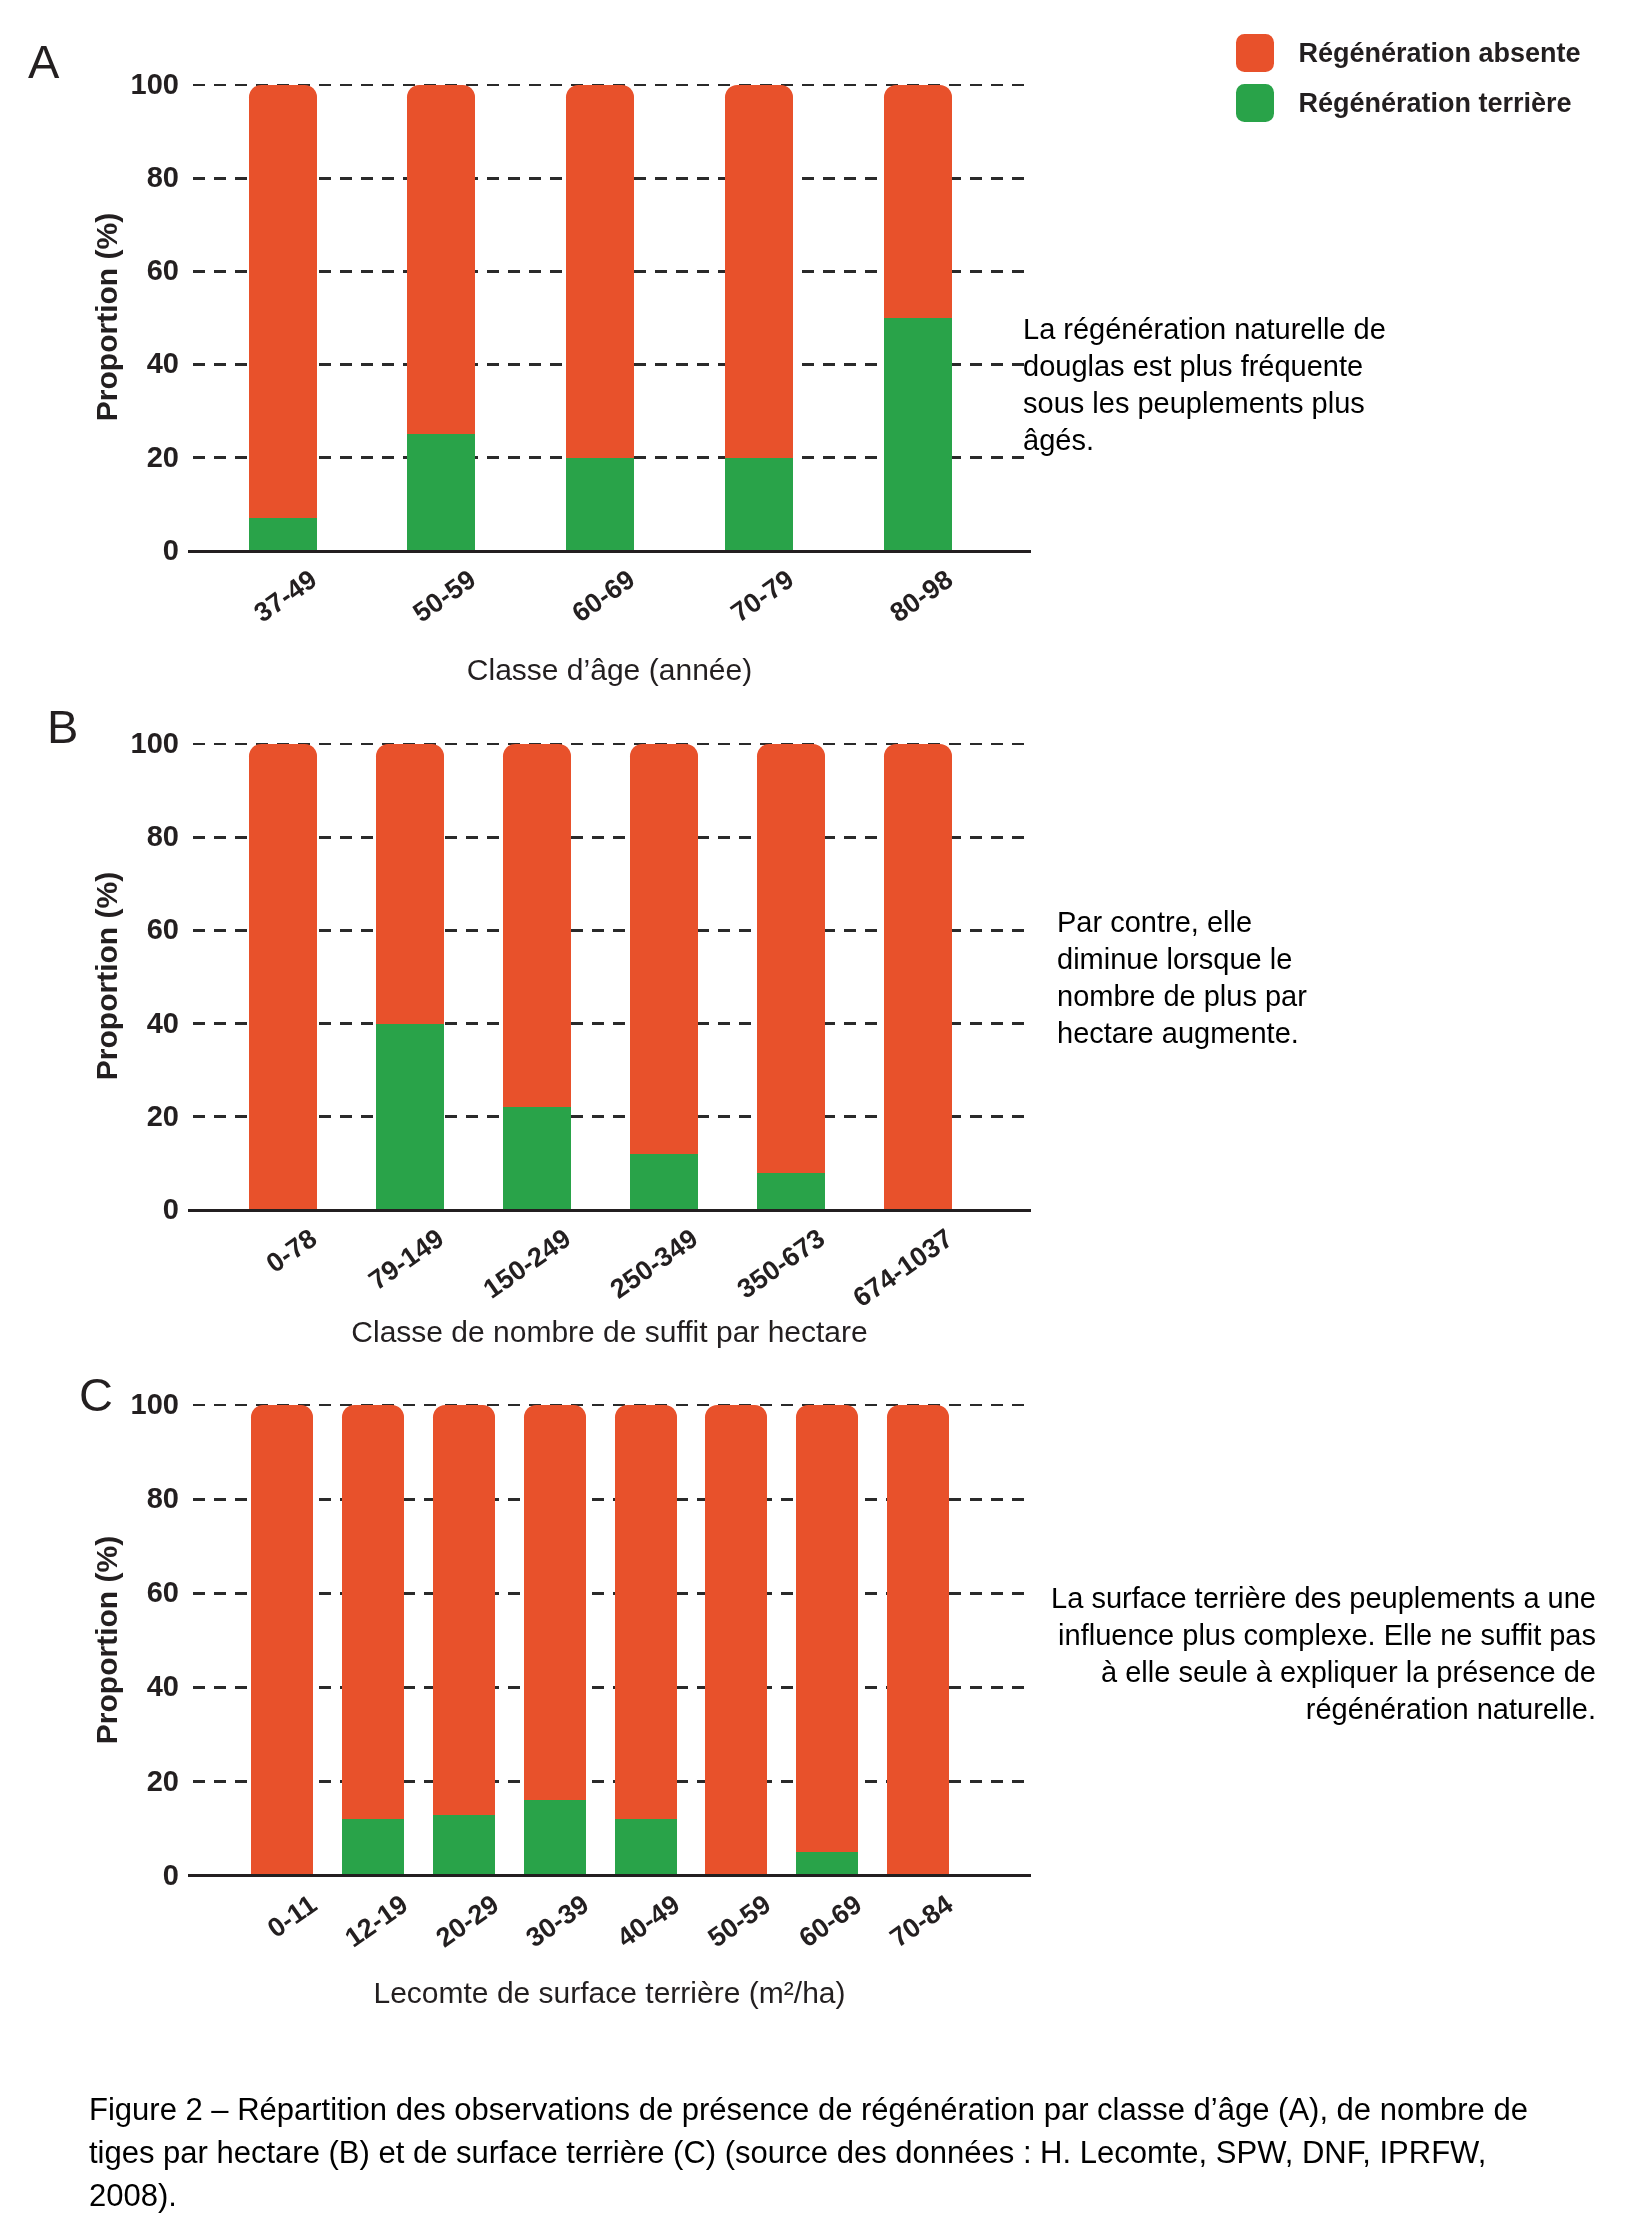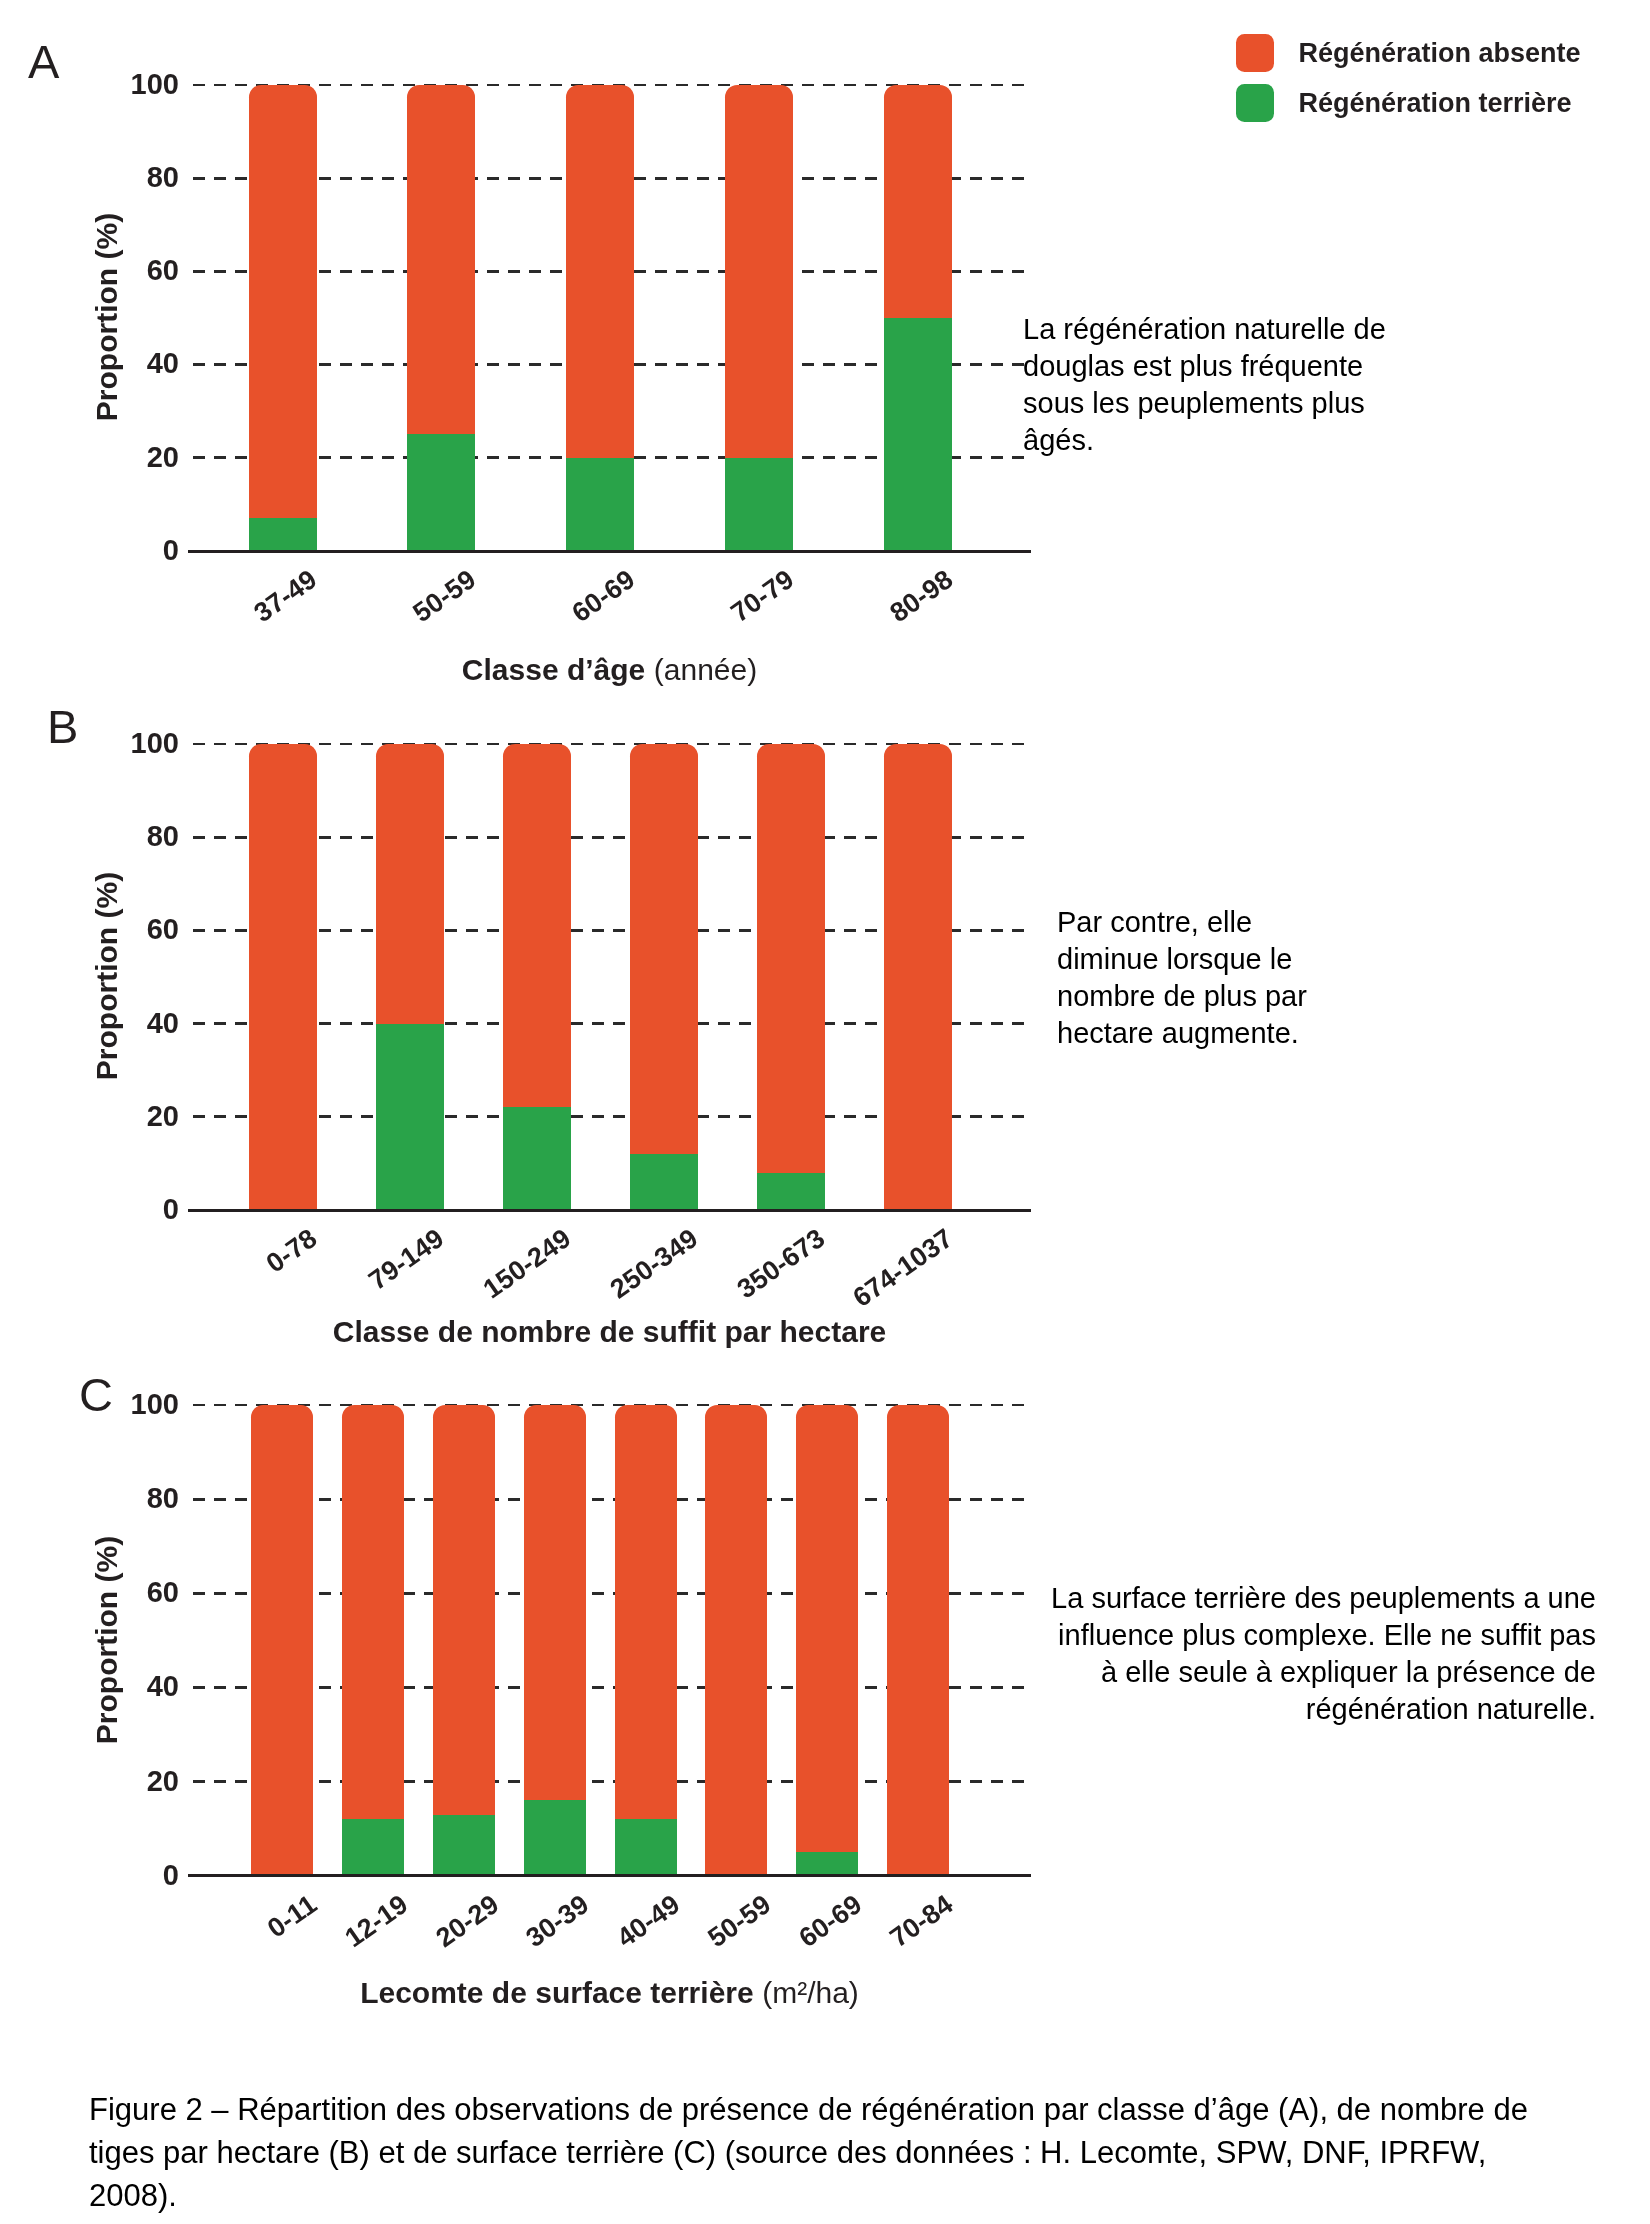--- a/index.html
+++ b/index.html
@@ -49,21 +49,21 @@
     font-size:27px;font-weight:700;color:#231f20;
     transform:rotate(-35deg);
     transform-origin:100% 0;
     white-space:nowrap;
   }
   .xaxis-title{
     position:absolute;left:193px;width:833px;
     text-align:center;font-size:30px;color:#231f20;
     white-space:nowrap;
   }
-  .xaxis-bold{font-weight:700;}
+  .xaxis-bold{font-weight:400;}
   .xaxis-normal{font-weight:400;}
   .xaxis-normal:not(:empty){margin-left:8.5px;}
   .annotation{
     position:absolute;
     font-size:29px;font-weight:400;color:#000000;
     line-height:1.28;
   }
   .legend{position:absolute;left:1236px;top:34px;}
   .legend-row{display:flex;align-items:center;margin-bottom:12.2px;}
   .legend-swatch{width:38px;height:38px;border-radius:8.5px;flex:0 0 auto;}

